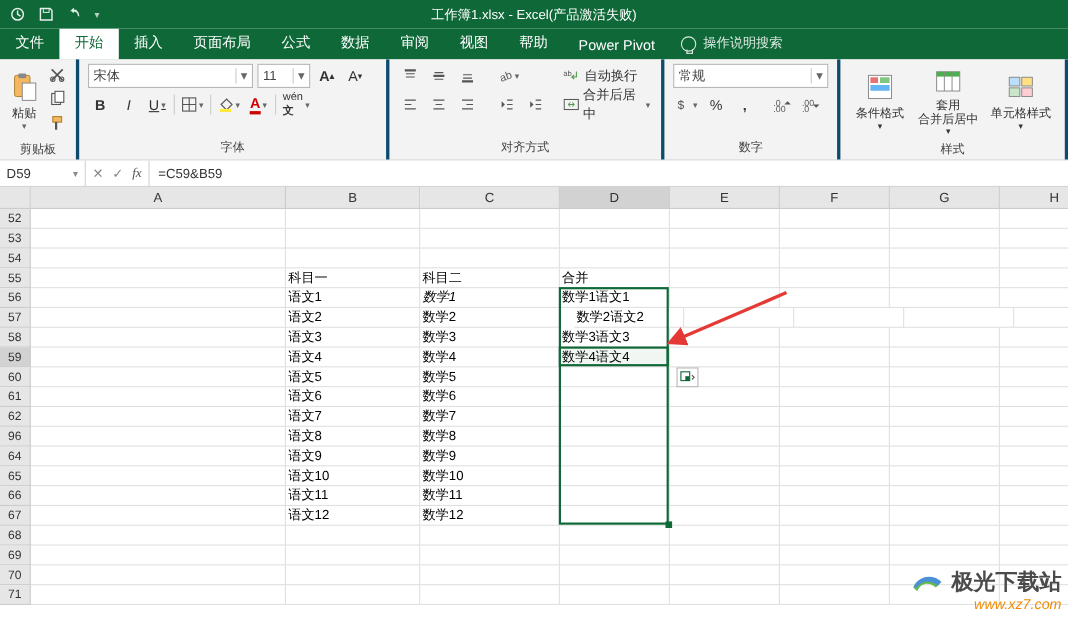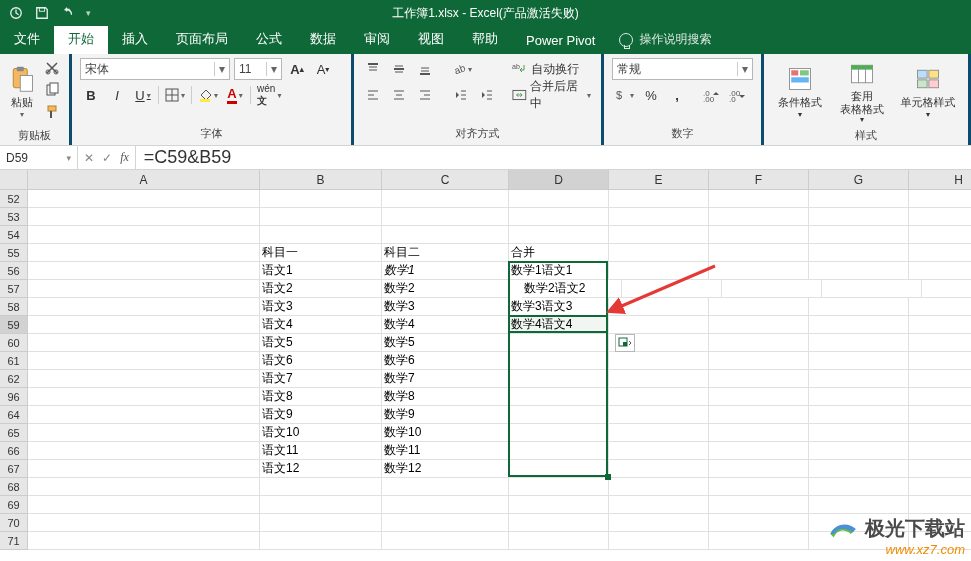--- a/index.html
+++ b/index.html
@@ -34,21 +34,21 @@
 .row-tools { display: flex; flex-direction: column; gap: 4px; }
 .row { display: flex; gap: 4px; align-items: center; }
 .ico-btn { min-width: 22px; height: 22px; display: inline-flex; align-items: center; justify-content: center; font-size: 13px; color: #333; cursor: pointer; padding: 0 2px; }
 .ico-btn.dd::after { content: "▾"; font-size: 8px; color: #666; margin-left: 2px; }
 
 .formula-bar { height: 24px; border-bottom: 1px solid #d4d4d4; display: flex; align-items: stretch; background: #fff; }
 .namebox { width: 78px; border-right: 1px solid #d4d4d4; display: flex; align-items: center; padding: 0 6px; font-size: 12px; color: #333; }
 .namebox .dd2 { margin-left: auto; color: #888; font-size: 9px; }
 .fx-btns { display: flex; align-items: center; border-right: 1px solid #d4d4d4; padding: 0 6px; gap: 8px; color: #888; font-size: 12px; }
 .fx-label { font-style: italic; font-family: serif; color: #555; }
-.formula-input { flex: 1; display: flex; align-items: center; padding: 0 8px; font-size: 18px; color: #333; }
+.formula-input { flex: 1; display: flex; align-items: center; padding: 0 8px; font-size: 12px; color: #333; }
 
 .sheet-area { position: relative; height: 391px; overflow: hidden; background: #fff; }
 .select-all { position: absolute; left: 0; top: 0; width: 28px; height: 20px; background: #e6e6e6; border-right: 1px solid #ccc; border-bottom: 1px solid #ccc; }
 .col-headers { position: absolute; left: 28px; top: 0; height: 20px; display: flex; }
 .ch { height: 20px; border-right: 1px solid #ccc; border-bottom: 1px solid #ccc; background: #e6e6e6; display: flex; align-items: center; justify-content: center; font-size: 12px; color: #333; }
 .ch.sel { background: #d2d2d2; }
 .row-headers { position: absolute; left: 0; top: 20px; width: 28px; }
 .rh { height: 18px; border-right: 1px solid #ccc; border-bottom: 1px solid #ccc; background: #e6e6e6; display: flex; align-items: center; justify-content: center; font-size: 11px; color: #333; }
 .rh.sel { background: #d2d2d2; }
 .grid { position: absolute; left: 28px; top: 20px; }
@@ -342,21 +342,21 @@
           <span style="font-size:8px">▾</span>
       </div>
       <div class="big-btn" style="width:56px">
         <svg class="micon" viewBox="0 0 32 32">
             <rect x="4" y="6" width="24" height="20" fill="#fff" stroke="#888"></rect>
             <rect x="4" y="6" width="24" height="5" fill="#4caf50"></rect>
             <line x1="12" y1="6" x2="12" y2="26" stroke="#888"></line>
             <line x1="20" y1="6" x2="20" y2="26" stroke="#888"></line>
           </svg>
         <span style="white-space:pre-line;text-align:center;line-height:1.1">套用
-表格格式</span>
+合并后居中</span>
           <span style="font-size:8px">▾</span>
       </div>
       <div class="big-btn" style="width:64px">
         <svg class="micon" viewBox="0 0 32 32">
             <rect x="4" y="6" width="11" height="9" fill="#bbdefb" stroke="#888"></rect>
             <rect x="17" y="6" width="11" height="9" fill="#ffe082" stroke="#888"></rect>
             <rect x="4" y="17" width="11" height="9" fill="#c8e6c9" stroke="#888"></rect>
             <rect x="17" y="17" width="11" height="9" fill="#ffcdd2" stroke="#888"></rect>
           </svg>
         <span>单元格样式</span>

